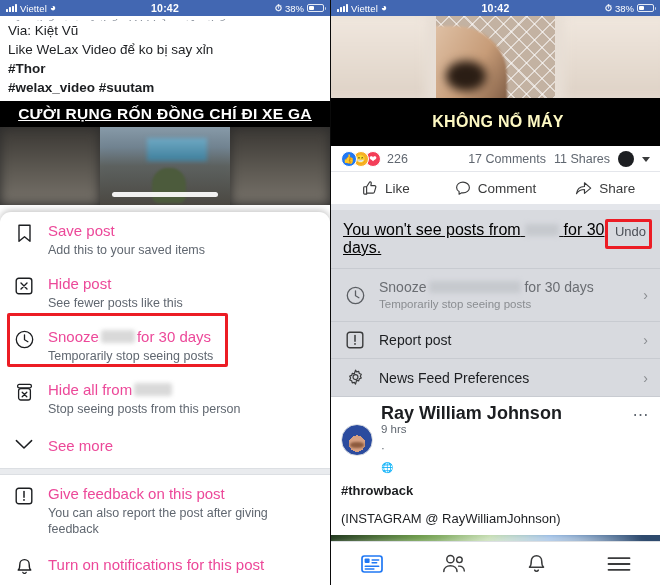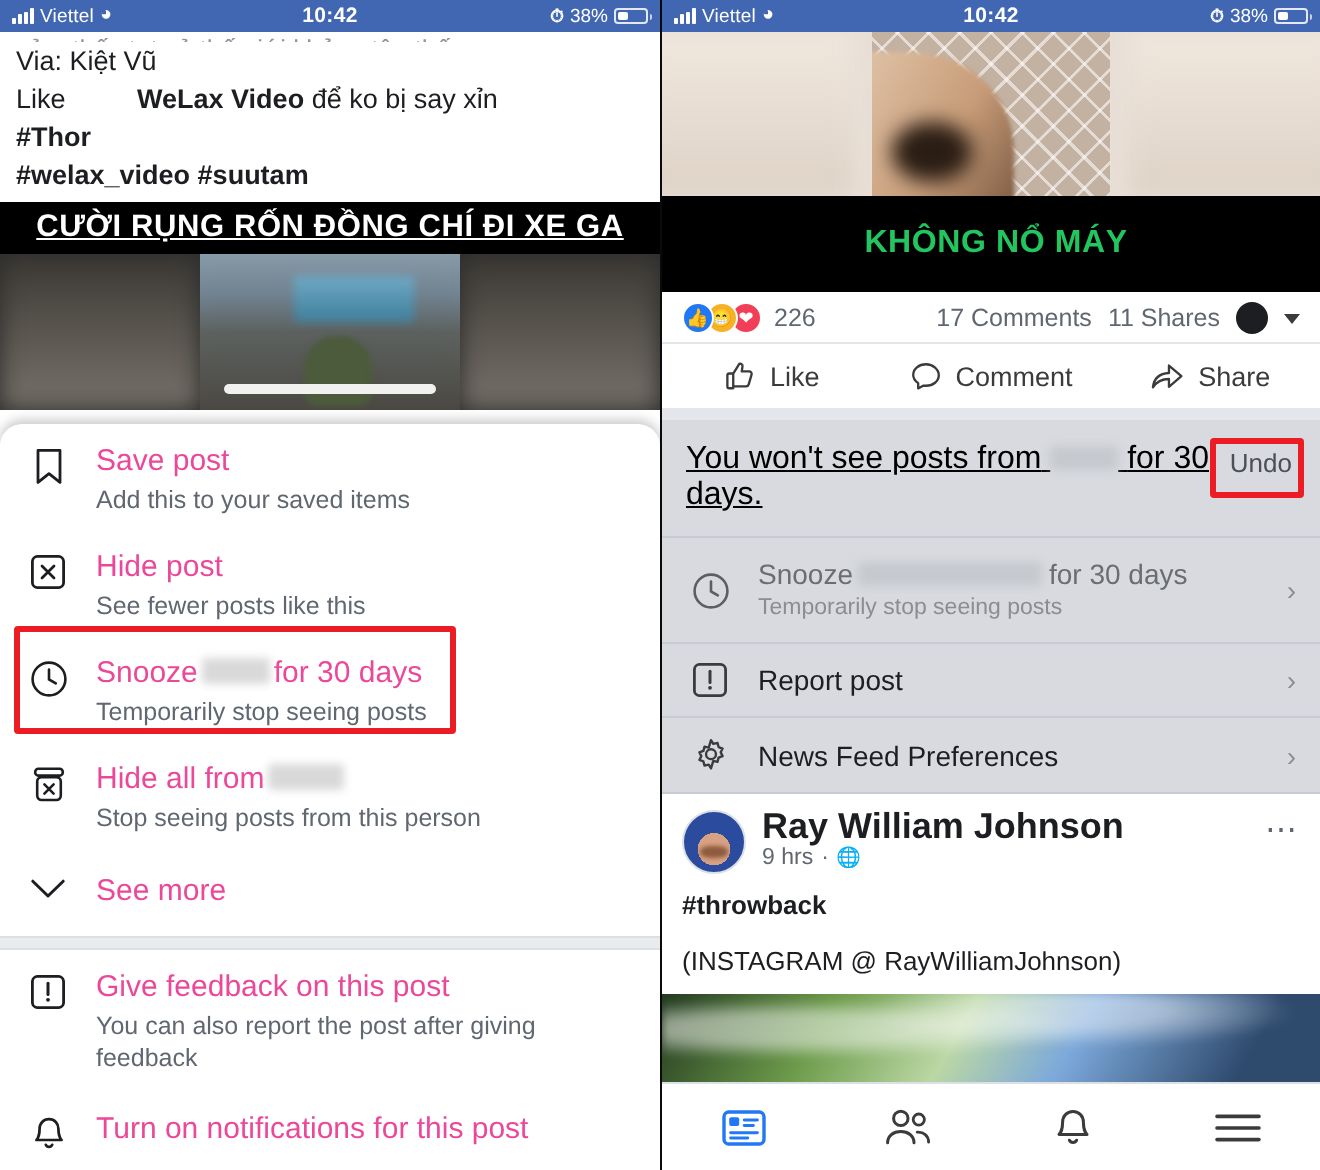--- a/index.html
+++ b/index.html
@@ -36,32 +36,32 @@
   .battery { width: 17px; height: 8px; border: 1px solid rgba(255,255,255,.85); border-radius: 2px; position: relative; padding: 1px; }
   .battery::after { content:""; position:absolute; right:-3px; top:2px; width:1.5px; height:3px; background:rgba(255,255,255,.7); border-radius:0 1px 1px 0;}
   .battery b { display:block; height: 100%; width: 38%; background: #fff; border-radius: 1px; }
 
   
   .post-text {
     background: #fff; padding: 0 8px 4px 8px; color: #1c1e21;
     font-size: 13.5px; line-height: 19px; position: relative;
   }
   .cut-line { height: 5px; overflow: hidden; color: #8d949e; font-size: 13px; line-height: 17px; }
-  .post-text b { font-weight: bold; margin-left: 32px; }
+  .post-text b { font-weight: normal; }
   .post-text .hash { font-weight: bold; }
 
   
   .banner-black {
     background: #000; color: #fff; text-align: center;
     font-weight: bold; letter-spacing: .3px;
     display: flex; align-items: center; justify-content: center;
   }
   .banner-left { height: 26px; font-size: 15.5px; text-decoration: underline; }
   .banner-right { height: 48px; font-size: 16px; }
-  .banner-right .y { color: #22c55e; margin-left: 5px; }
+  .banner-right .y { color: #fef9c3; margin-left: 5px; }
 
   
   .photo-strip { height: 78px; position: relative; overflow: hidden; background: #2b2b2b; }
   .photo-strip .blurL, .photo-strip .blurR {
     position: absolute; top: 0; bottom: 0; width: 100px;
     background: linear-gradient(180deg,#3a3733,#5d5952 55%,#77726a);
     filter: blur(6px);
   }
   .photo-strip .blurL { left: 0; }
   .photo-strip .blurR { right: 0; }
@@ -182,21 +182,21 @@
 
   .postcard { background:#fff; padding: 8px 10px 6px 10px; }
   .phead { display:flex; align-items:center; gap:8px; }
   .pavatar {
     width: 32px; height:32px; border-radius:50%; overflow:hidden; position:relative;
     background: radial-gradient(circle at 50% 62%, #d7a183 0 34%, #2b4b9e 34% 100%);
     border: 1px solid #dcdfe3;
   }
   .pavatar::after{content:"";position:absolute;left:26%;top:56%;width:48%;height:20%;background:#8d5a3d;border-radius:40%;filter:blur(1px);}
   .pname { font-size: 18px; font-weight:bold; color:#1c1e21; line-height:16px; }
-  .pmeta { font-size: 11.5px; color:#606770; display:flex; gap:4px; line-height:15px; margin-top:1px; }
+  .pmeta { font-size: 11.5px; color:#606770; display:flex; gap:4px; line-height:15px; margin-top:1px;flex-direction:column; }
   .globe { font-size: 10px; }
   .dots { margin-left:auto; color:#606770; font-size: 16px; letter-spacing:1.5px; align-self:flex-start; }
   .pbody { font-size: 13px; color:#1c1e21; line-height:20px; padding-top:6px; }
   .pbody .bold { font-weight: bold; }
 
   .bottom-photo {
     height: 44px; background:
       linear-gradient(120deg,#243a21,#6e9a4e 25%,#bcd7a6 45%,#7fa9d8 62%,#2f4a6b 88%);
     filter: saturate(1.05);
     position: relative; overflow:hidden;

